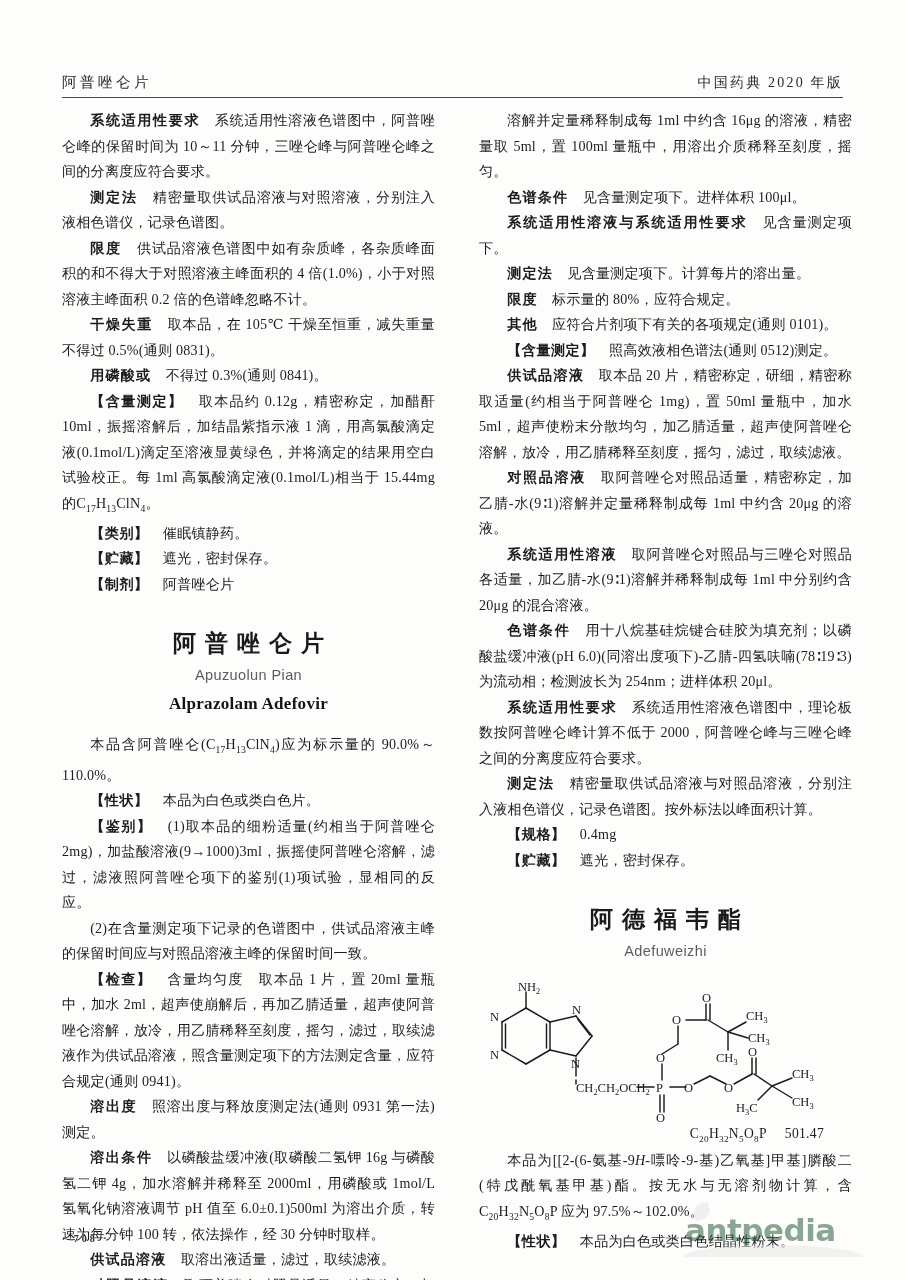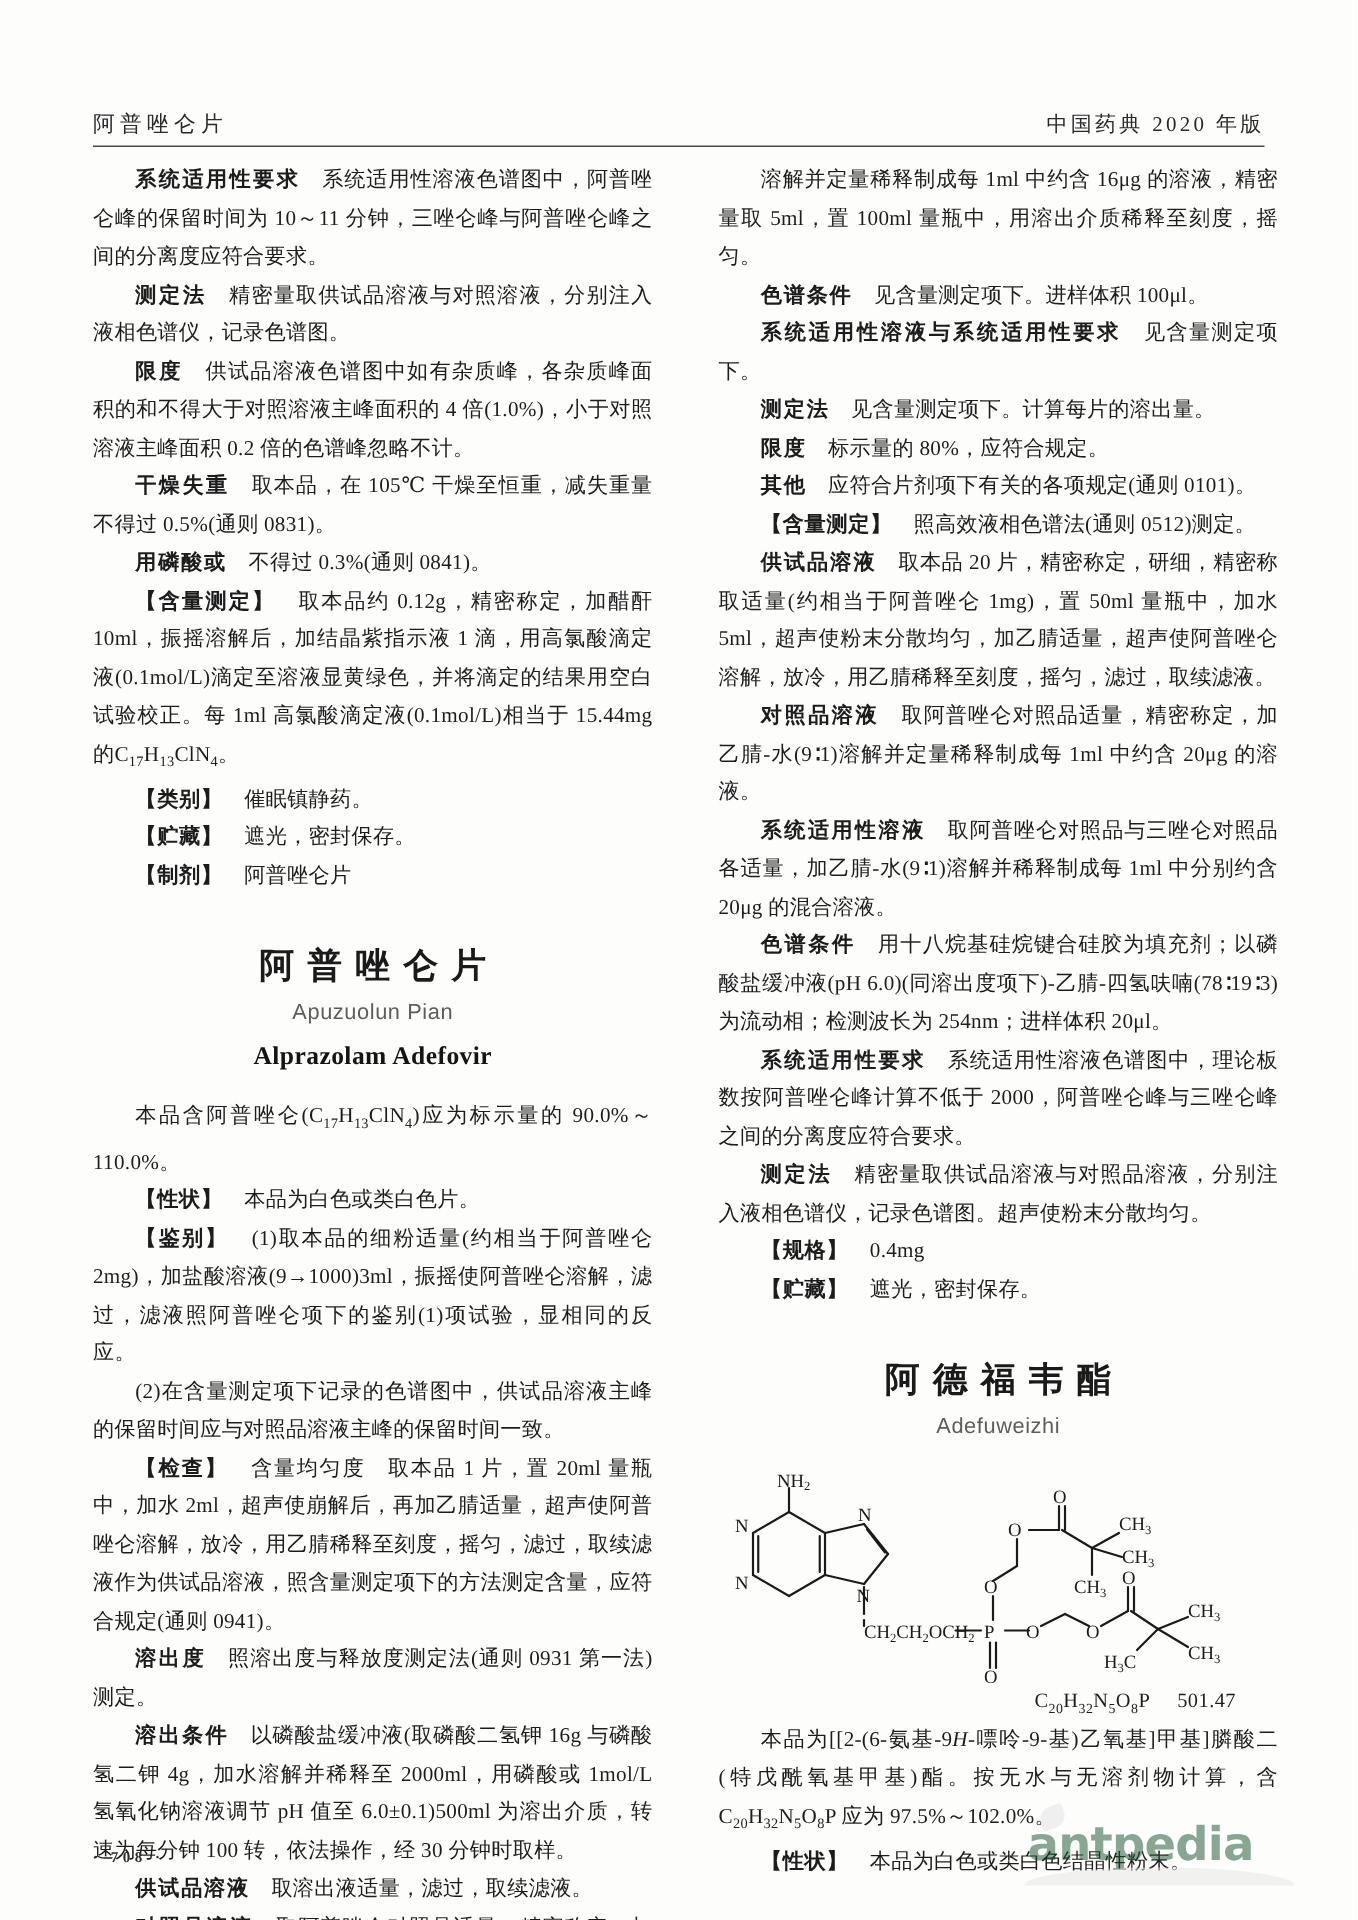--- a/index.html
+++ b/index.html
@@ -229,21 +229,21 @@
           <p class="para"><span class="bn">系统适用性溶液与系统适用性要求</span><span>　见含量测定项下。</span></p>
           <p class="para"><span class="bn">测定法</span><span>　见含量测定项下。计算每片的溶出量。</span></p>
           <p class="para"><span class="bn">限度</span><span>　标示量的 80%，应符合规定。</span></p>
           <p class="para"><span class="bn">其他</span><span>　应符合片剂项下有关的各项规定(通则 0101)。</span></p>
           <p class="para"><span class="bk">【含量测定】</span><span>　照高效液相色谱法(通则 0512)测定。</span></p>
           <p class="para"><span class="bn">供试品溶液</span><span>　取本品 20 片，精密称定，研细，精密称取适量(约相当于阿普唑仑 1mg)，置 50ml 量瓶中，加水 5ml，超声使粉末分散均匀，加乙腈适量，超声使阿普唑仑溶解，放冷，用乙腈稀释至刻度，摇匀，滤过，取续滤液。</span></p>
           <p class="para"><span class="bn">对照品溶液</span><span>　取阿普唑仑对照品适量，精密称定，加乙腈-水(9∶1)溶解并定量稀释制成每 1ml 中约含 20μg 的溶液。</span></p>
           <p class="para"><span class="bn">系统适用性溶液</span><span>　取阿普唑仑对照品与三唑仑对照品各适量，加乙腈-水(9∶1)溶解并稀释制成每 1ml 中分别约含 20μg 的混合溶液。</span></p>
           <p class="para"><span class="bn">色谱条件</span><span>　用十八烷基硅烷键合硅胶为填充剂；以磷酸盐缓冲液(pH 6.0)(同溶出度项下)-乙腈-四氢呋喃(78∶19∶3)为流动相；检测波长为 254nm；进样体积 20μl。</span></p>
           <p class="para"><span class="bn">系统适用性要求</span><span>　系统适用性溶液色谱图中，理论板数按阿普唑仑峰计算不低于 2000，阿普唑仑峰与三唑仑峰之间的分离度应符合要求。</span></p>
-          <p class="para"><span class="bn">测定法</span><span>　精密量取供试品溶液与对照品溶液，分别注入液相色谱仪，记录色谱图。超声使粉末分散均匀。</span></p>
+          <p class="para"><span class="bn">测定法</span><span>　精密量取供试品溶液与对照品溶液，分别注入液相色谱仪，记录色谱图。按外标法以峰面积计算。</span></p>
           <p class="para"><span class="bk">【规格】</span><span>　0.4mg</span></p>
           <p class="para"><span class="bk">【贮藏】</span><span>　遮光，密封保存。</span></p>
         </div>
 
       <div class="mono-title">
         <div class="cn">阿德福韦酯</div>
         <div class="py">Adefuweizhi</div>
       </div>
 
       <div class="structure">

